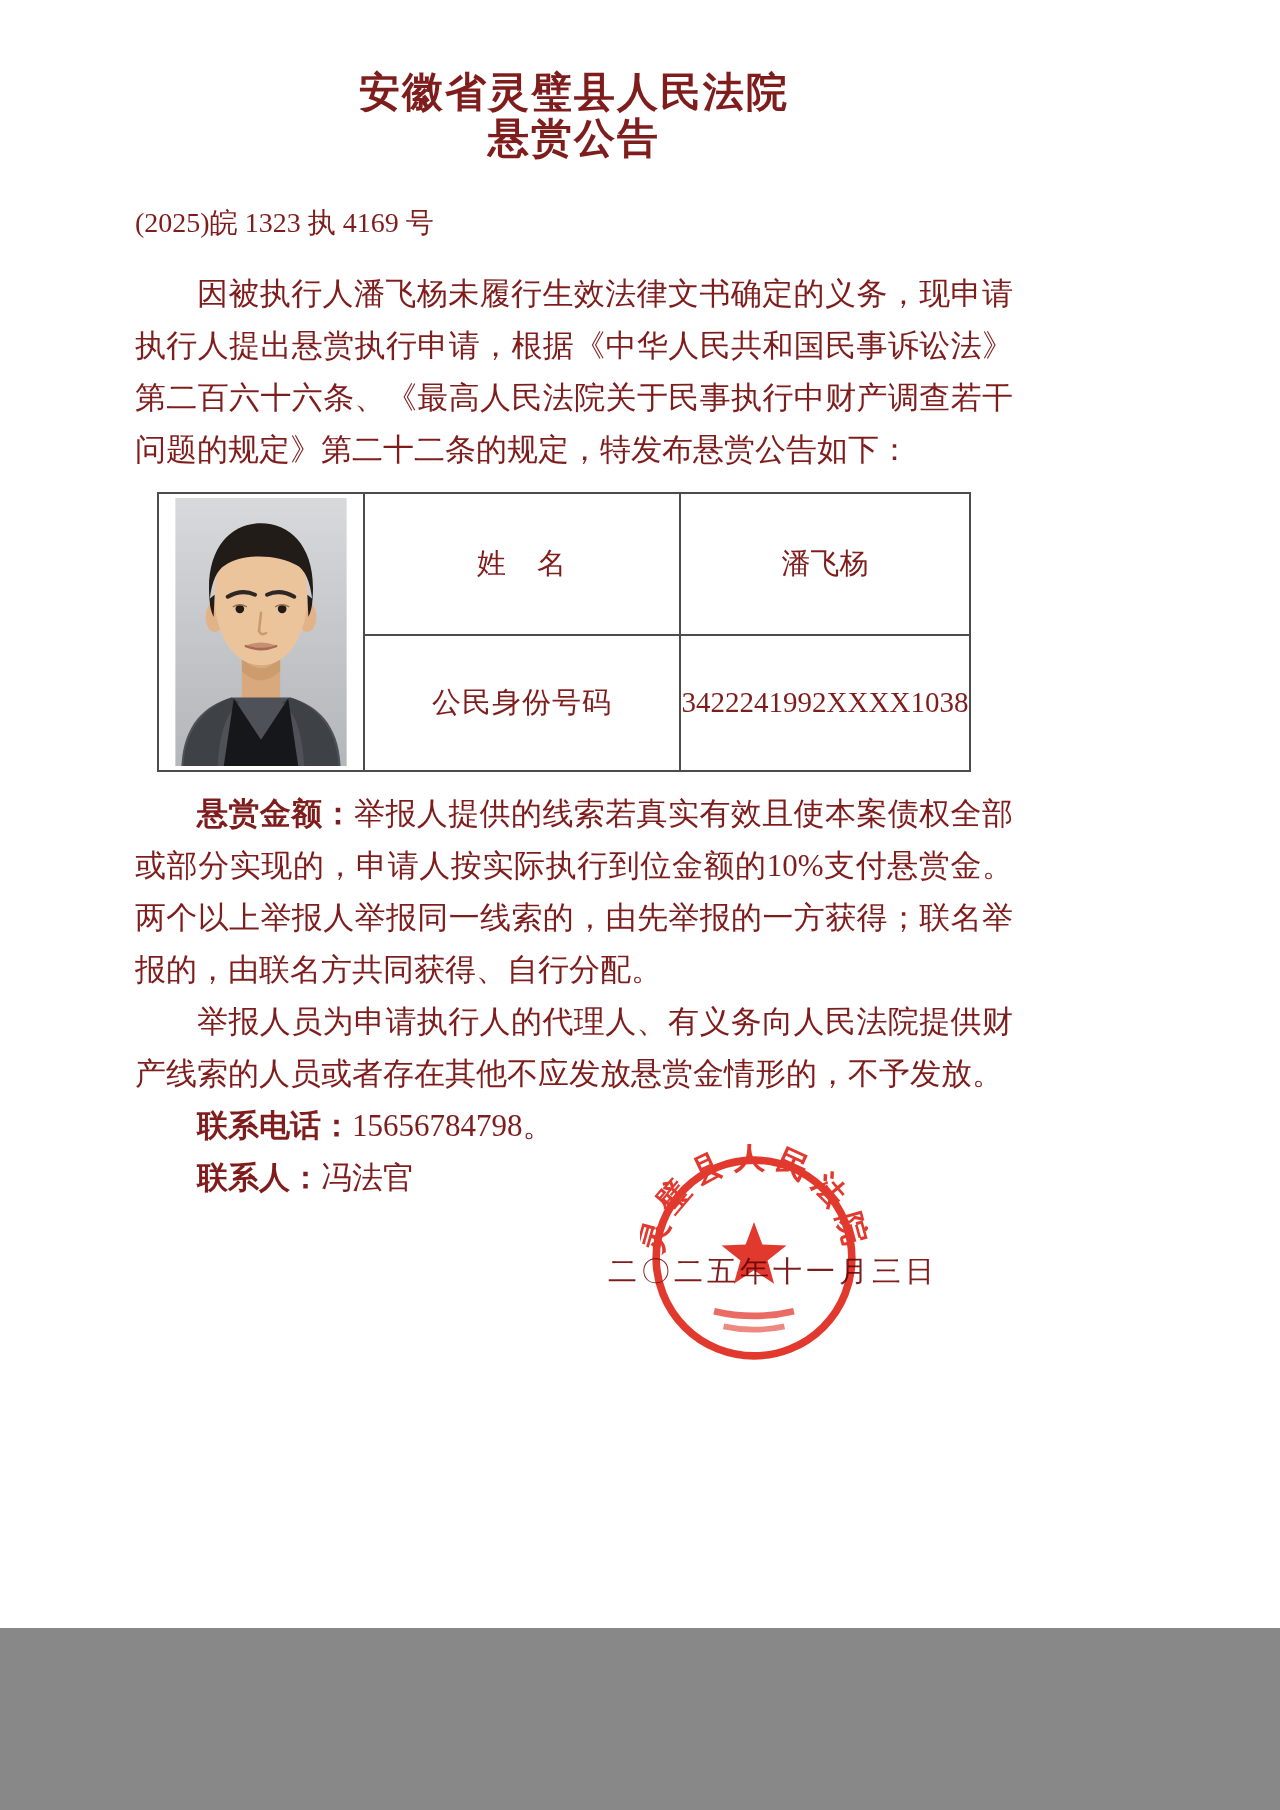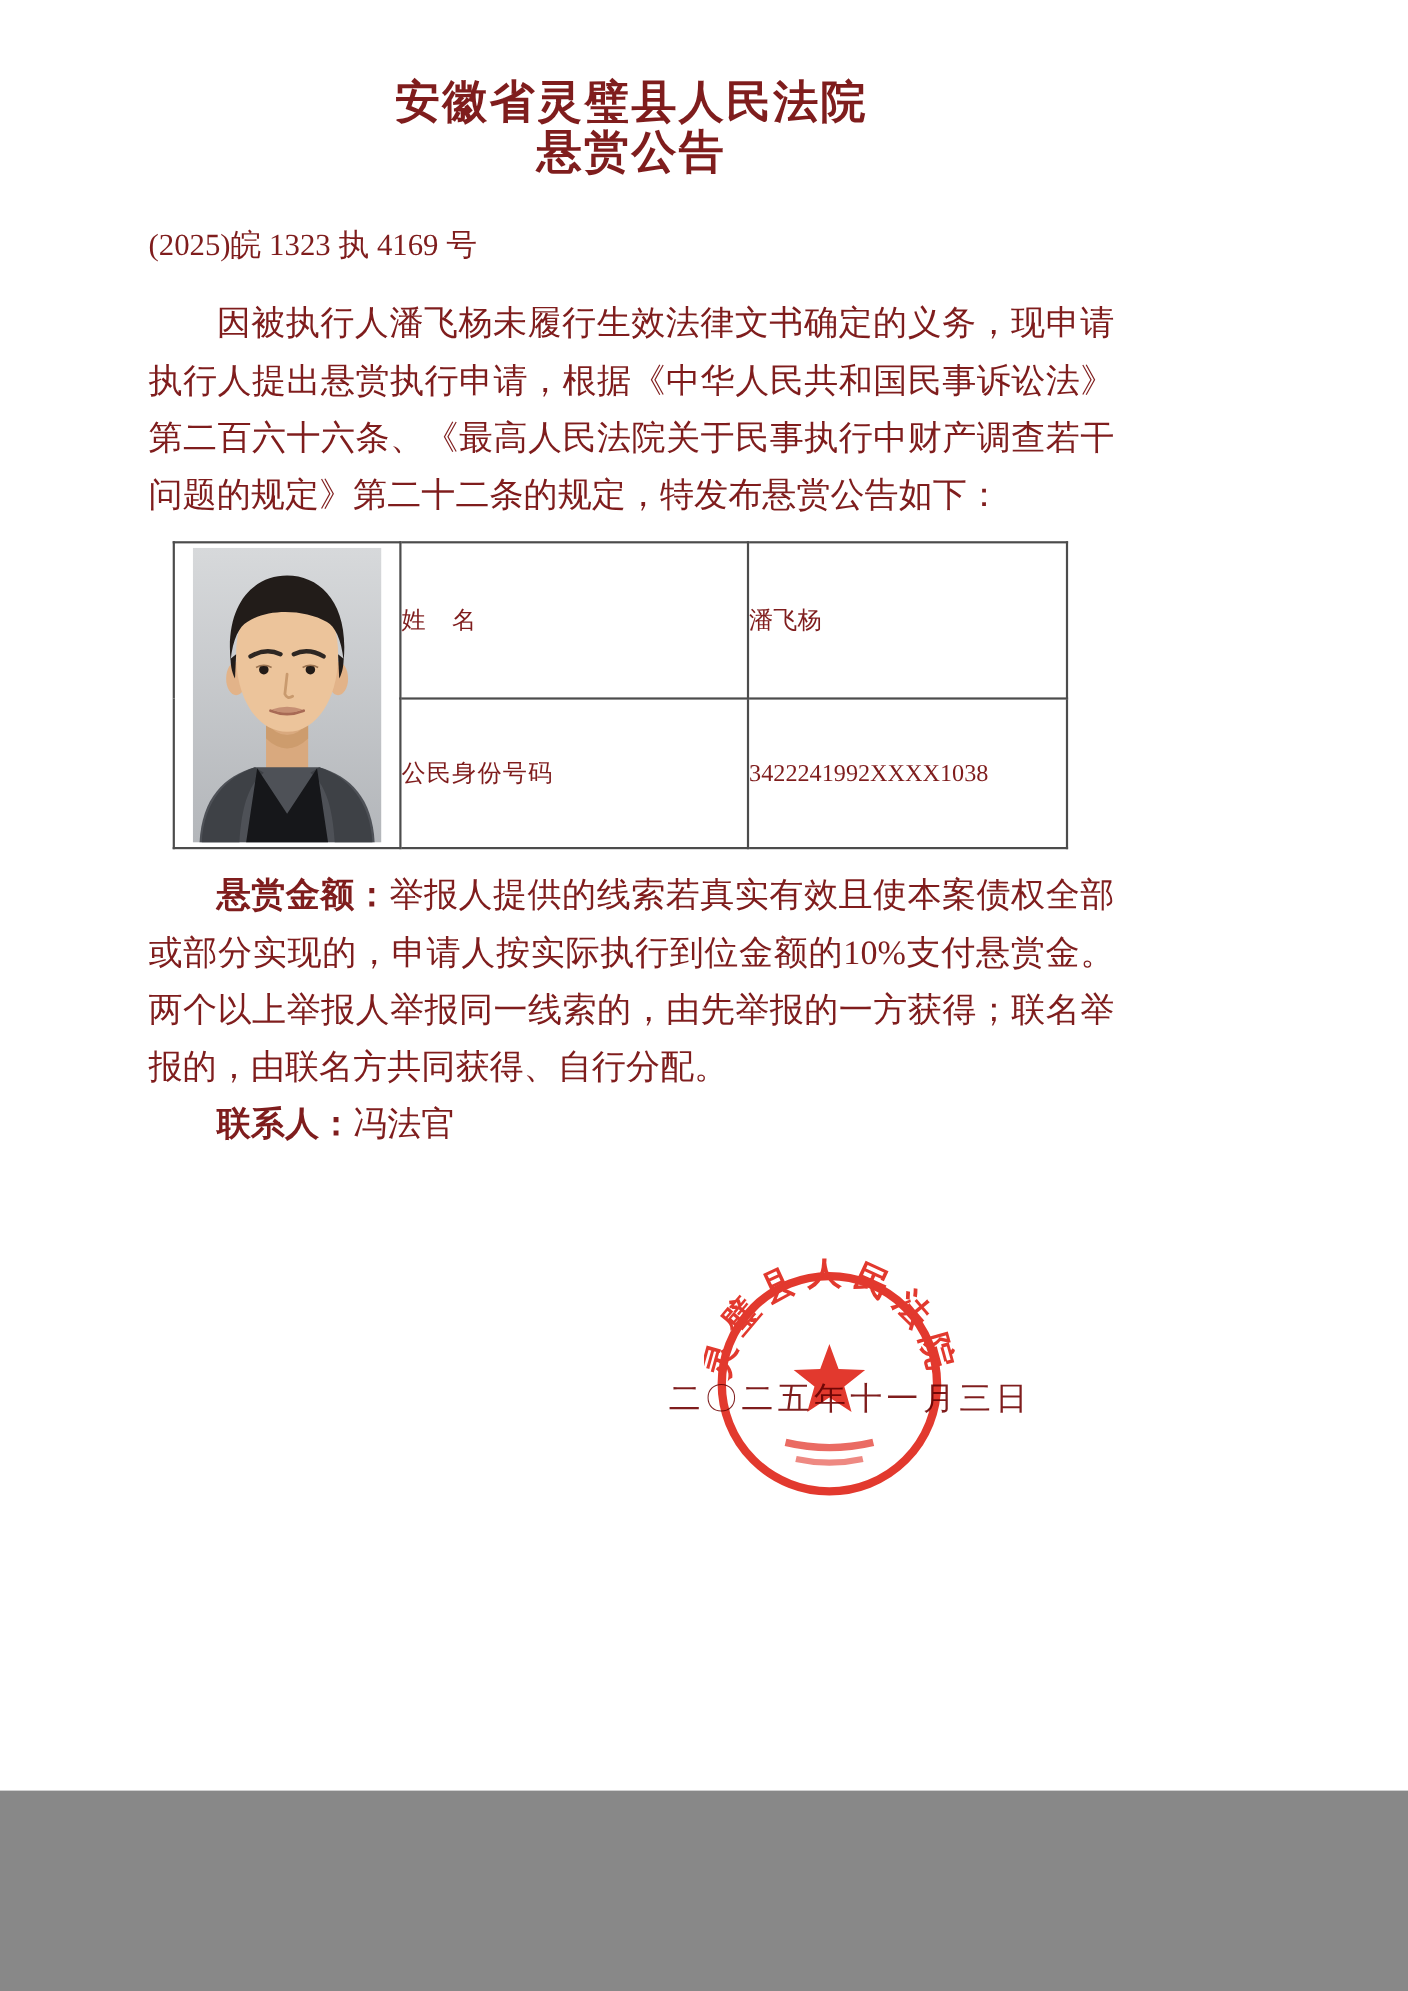--- a/index.html
+++ b/index.html
@@ -43,23 +43,23 @@
   .body b { font-weight:bold; }
 
   table.info {
     margin:16px 0 0 22px;
     border-collapse:collapse;
     table-layout:fixed;
     width:812px;
   }
   table.info td {
     border:2px solid #4c4c4c;
-    text-align:left;
+    text-align:center;
     vertical-align:middle;
-    font-size:22px;
+    font-size:29px;
     padding:0;
   }
   .photo-cell { padding:4px; }
   .portrait { display:block; margin:0 auto; width:172px; height:268px; }
   .row-top    { height:142px; }
   .row-bottom { height:136px; }
   .cell-label { letter-spacing:1px; }
 
   .closing { margin-top:134px; text-indent:2em; }
 
@@ -139,22 +139,24 @@
       </tr>
       <tr class="row-bottom">
         <td class="cell-label">公民身份号码</td>
         <td>3422241992XXXX1038</td>
       </tr>
     </tbody>
       </table>
 
     <p class="body indent after-table"><b>悬赏金额：</b><span>举报人提供的线索若真实有效且使本案债权全部或部分实现的，申请人按实际执行到位金额的10%支付悬赏金。两个以上举报人举报同一线索的，由先举报的一方获得；联名举报的，由联名方共同获得、自行分配。</span></p>
 
+    <p class="body indent">举报人员为申请执行人的代理人、有义务向人民法院提供财产线索的人员或者存在其他不应发放悬赏金情形的，不予发放。</p>
 
 
+    <p class="body indent"><b>联系电话：</b><span>15656784798。</span></p>
 
     <p class="body indent"><b>联系人：</b><span>冯法官</span></p>
 
   </div>
 
   <div class="issue-date">二〇二五年十一月三日</div>
 
   <svg class="seal" viewBox="0 0 240 240" aria-hidden="true">
     <circle cx="120" cy="120" r="103" fill="none" stroke="#e02a1e" stroke-width="8"></circle>
     <path id="sealArc" d="M 30 158 A 97 97 0 1 1 210 158" fill="none"></path>

